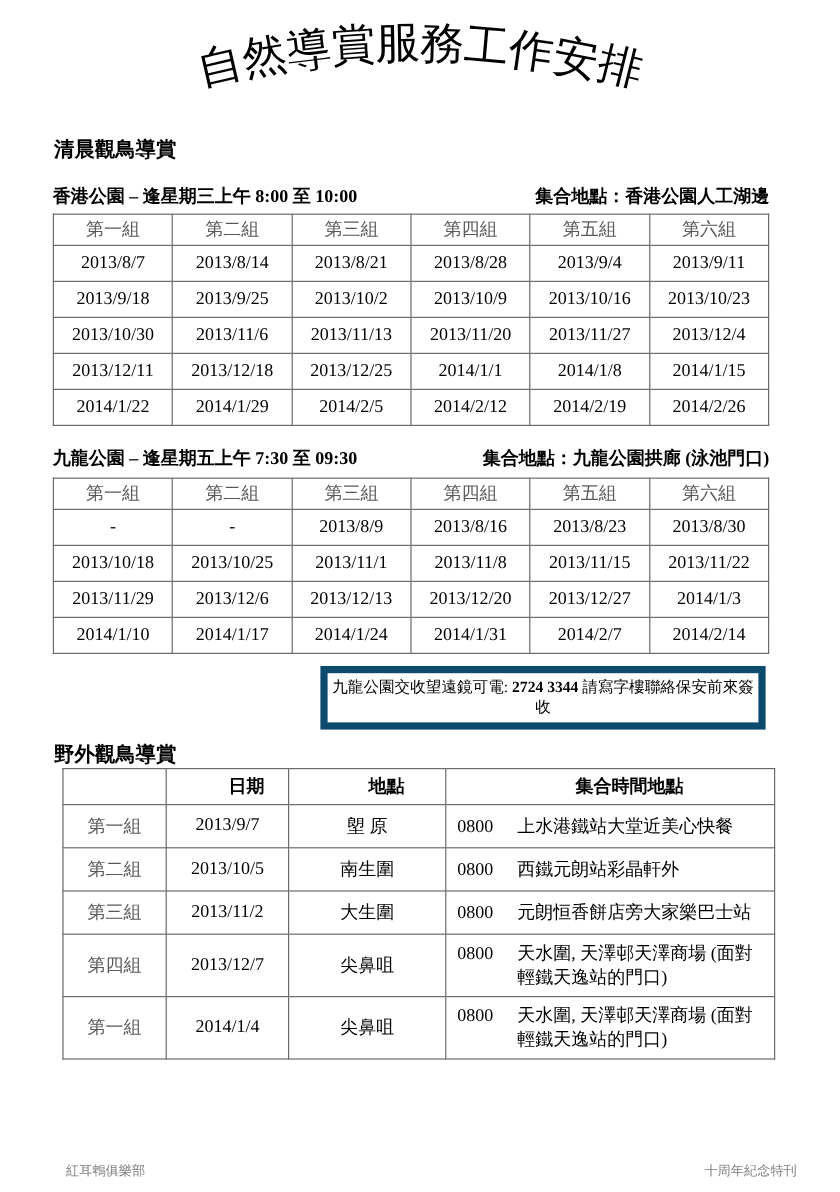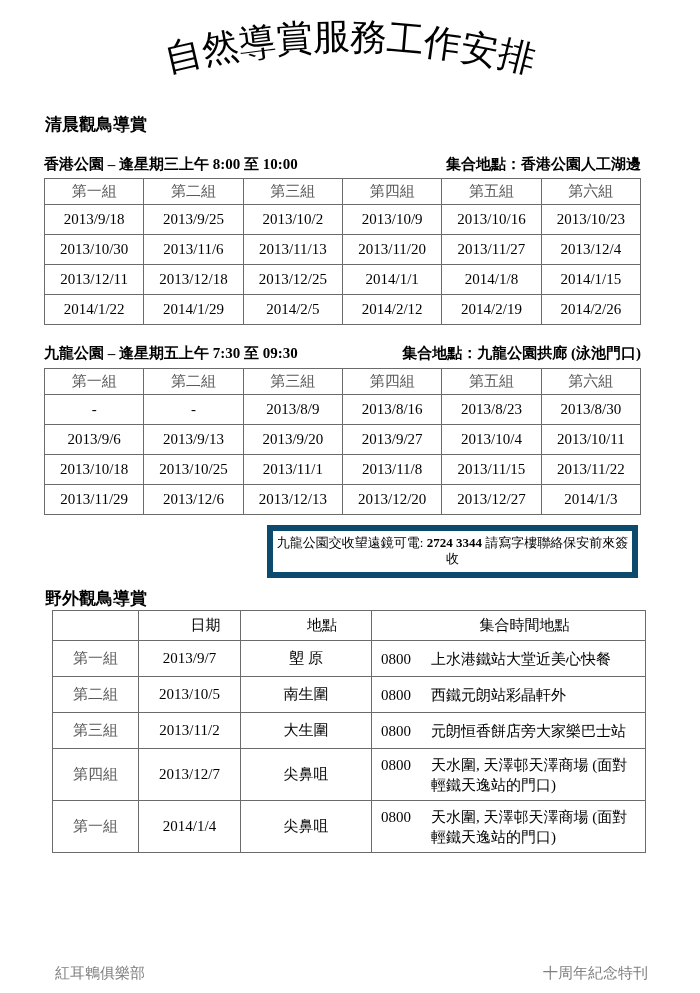--- a/index.html
+++ b/index.html
@@ -40,32 +40,32 @@
     box-sizing:border-box; width:371px; margin:10px 0 0 267px;
     border:6px solid #0c4a6e; text-align:center; font-size:13px; line-height:16px;
     padding:4px 2px 5px;
   }
   .note-phone { font-weight:bold; }
 
   .subtitle { margin:5px 0 4px 45px; font-size:15px; font-weight:bold; line-height:20px; }
 
   table.field { border-collapse:collapse; table-layout:fixed; width:594px; margin-left:52px; }
   table.field td { border:1px solid #6b6b6b; text-align:center; vertical-align:middle; font-size:15px; height:29px; padding:0; }
-  table.field tr.hdr td { font-weight:normal; height:29px; color:#000;padding-left:32px; }
+  table.field tr.hdr td { font-weight:bold; height:29px; color:#000;padding-left:32px; }
   table.field td.group-cell { color:#595959; }
   table.field td.meet-cell { text-align:left; padding:3px 6px 3px 9px; }
   table.field tr.tall td { height:45px; }
   .meet-wrap { display:flex; align-items:flex-start; gap:20px; line-height:20px; }
   .meet-time { flex:0 0 auto; }
   .meet-text { flex:1 1 auto; }
 
   .footer {
-    position:absolute; left:55px; right:52px; bottom:10px;
+    position:absolute; left:55px; right:36px; bottom:10px;
     display:flex; justify-content:space-between;
-    font-size:15px; color:#7f7f7f;
+    font-size:11px; color:#7f7f7f;
   }
 </style>
 </head>
 <body>
 
 <div class="page">
 
   <div class="title-row">
     <span class="tchar t0">自</span>
     <span class="tchar t1">然</span>
@@ -90,20 +90,28 @@
     <tbody>
       <tr class="hdr">
         <td>第一組</td>
         <td>第二組</td>
         <td>第三組</td>
         <td>第四組</td>
         <td>第五組</td>
         <td>第六組</td>
       </tr>
       <tr>
+        <td>2013/8/7</td>
+        <td>2013/8/14</td>
+        <td>2013/8/21</td>
+        <td>2013/8/28</td>
+        <td>2013/9/4</td>
+        <td>2013/9/11</td>
+      </tr>
+      <tr>
         <td>2013/9/18</td>
         <td>2013/9/25</td>
         <td>2013/10/2</td>
         <td>2013/10/9</td>
         <td>2013/10/16</td>
         <td>2013/10/23</td>
       </tr>
       <tr>
         <td>2013/10/30</td>
         <td>2013/11/6</td>
@@ -148,42 +156,42 @@
       </tr>
       <tr>
         <td>-</td>
         <td>-</td>
         <td>2013/8/9</td>
         <td>2013/8/16</td>
         <td>2013/8/23</td>
         <td>2013/8/30</td>
       </tr>
       <tr>
-        <td>2013/9/6</td>
-        <td>2013/9/13</td>
-        <td>2013/9/20</td>
-        <td>2013/9/27</td>
-        <td>2013/10/4</td>
-        <td>2013/10/11</td>
-      </tr>
-      <tr>
         <td>2013/10/18</td>
         <td>2013/10/25</td>
         <td>2013/11/1</td>
         <td>2013/11/8</td>
         <td>2013/11/15</td>
         <td>2013/11/22</td>
       </tr>
       <tr>
         <td>2013/11/29</td>
         <td>2013/12/6</td>
         <td>2013/12/13</td>
         <td>2013/12/20</td>
         <td>2013/12/27</td>
         <td>2014/1/3</td>
+      </tr>
+      <tr>
+        <td>2014/1/10</td>
+        <td>2014/1/17</td>
+        <td>2014/1/24</td>
+        <td>2014/1/31</td>
+        <td>2014/2/7</td>
+        <td>2014/2/14</td>
       </tr>
     </tbody>
   </table>
 
   <div class="note-box">
     <span>九龍公園交收望遠鏡可電: </span><span class="note-phone">2724 3344</span><span> 請寫字樓聯絡保安前來簽收</span>
   </div>
 
   <div class="sec-heading second">野外觀鳥導賞</div>
 

